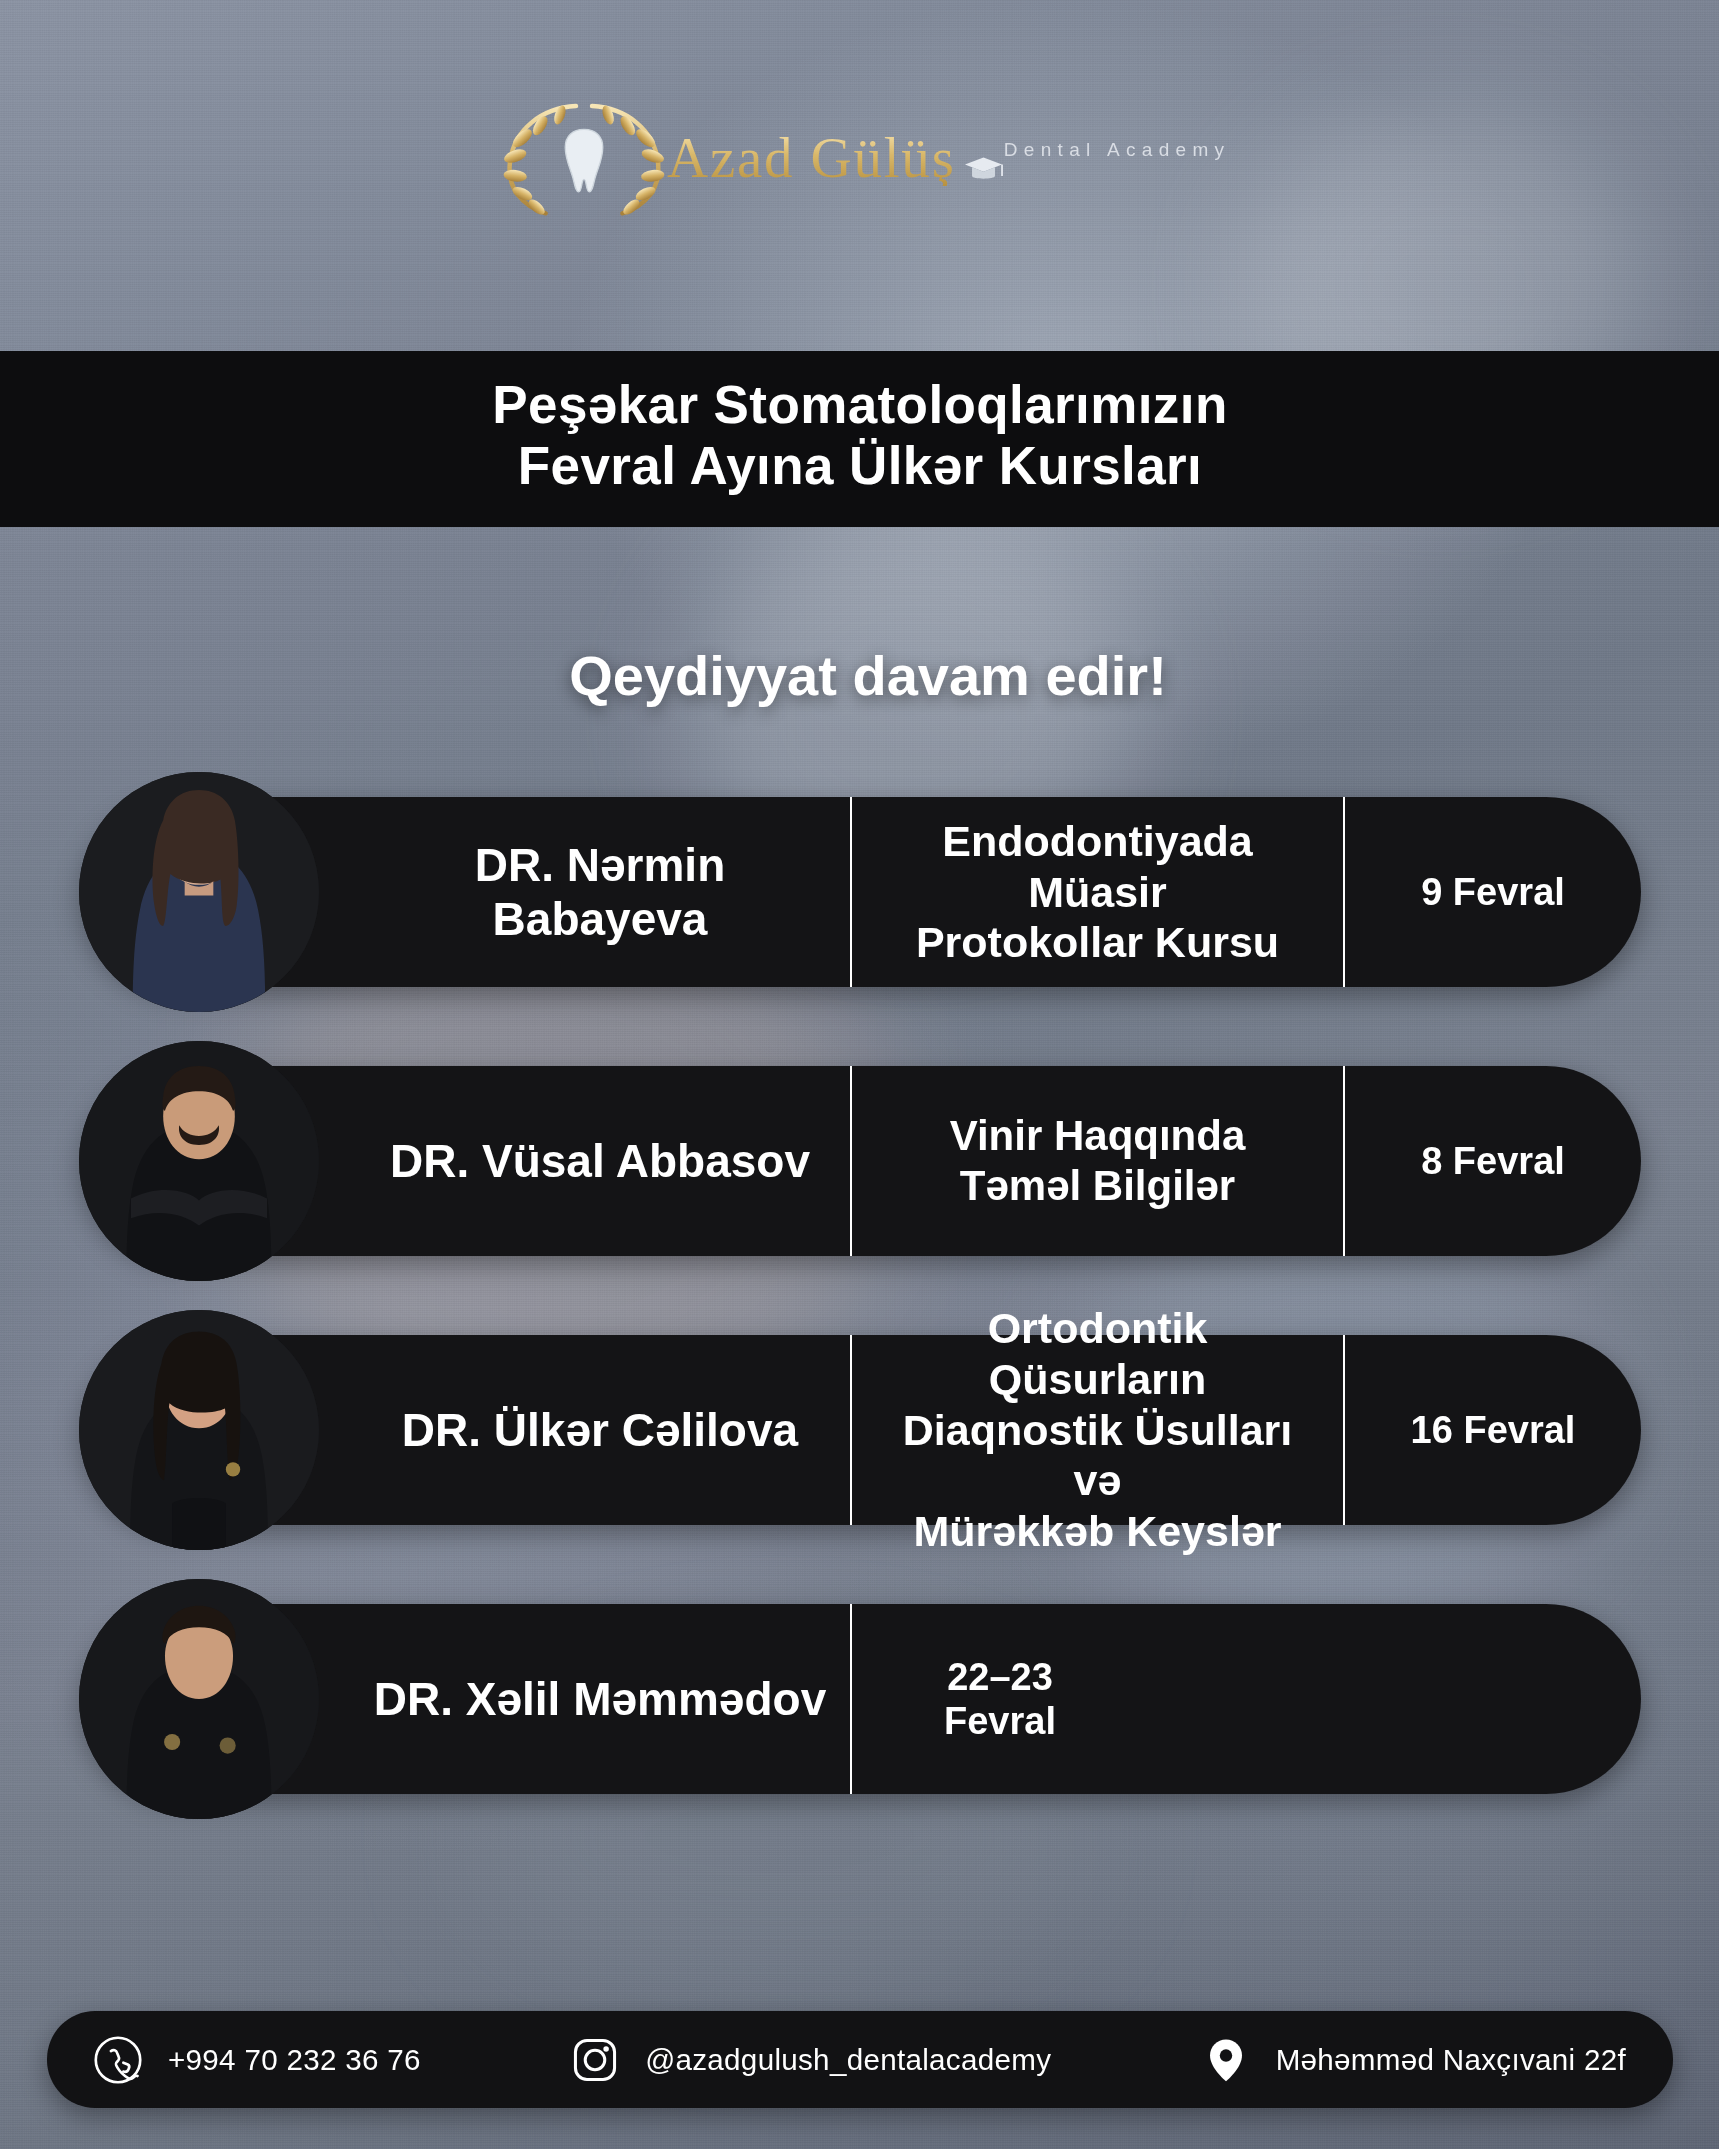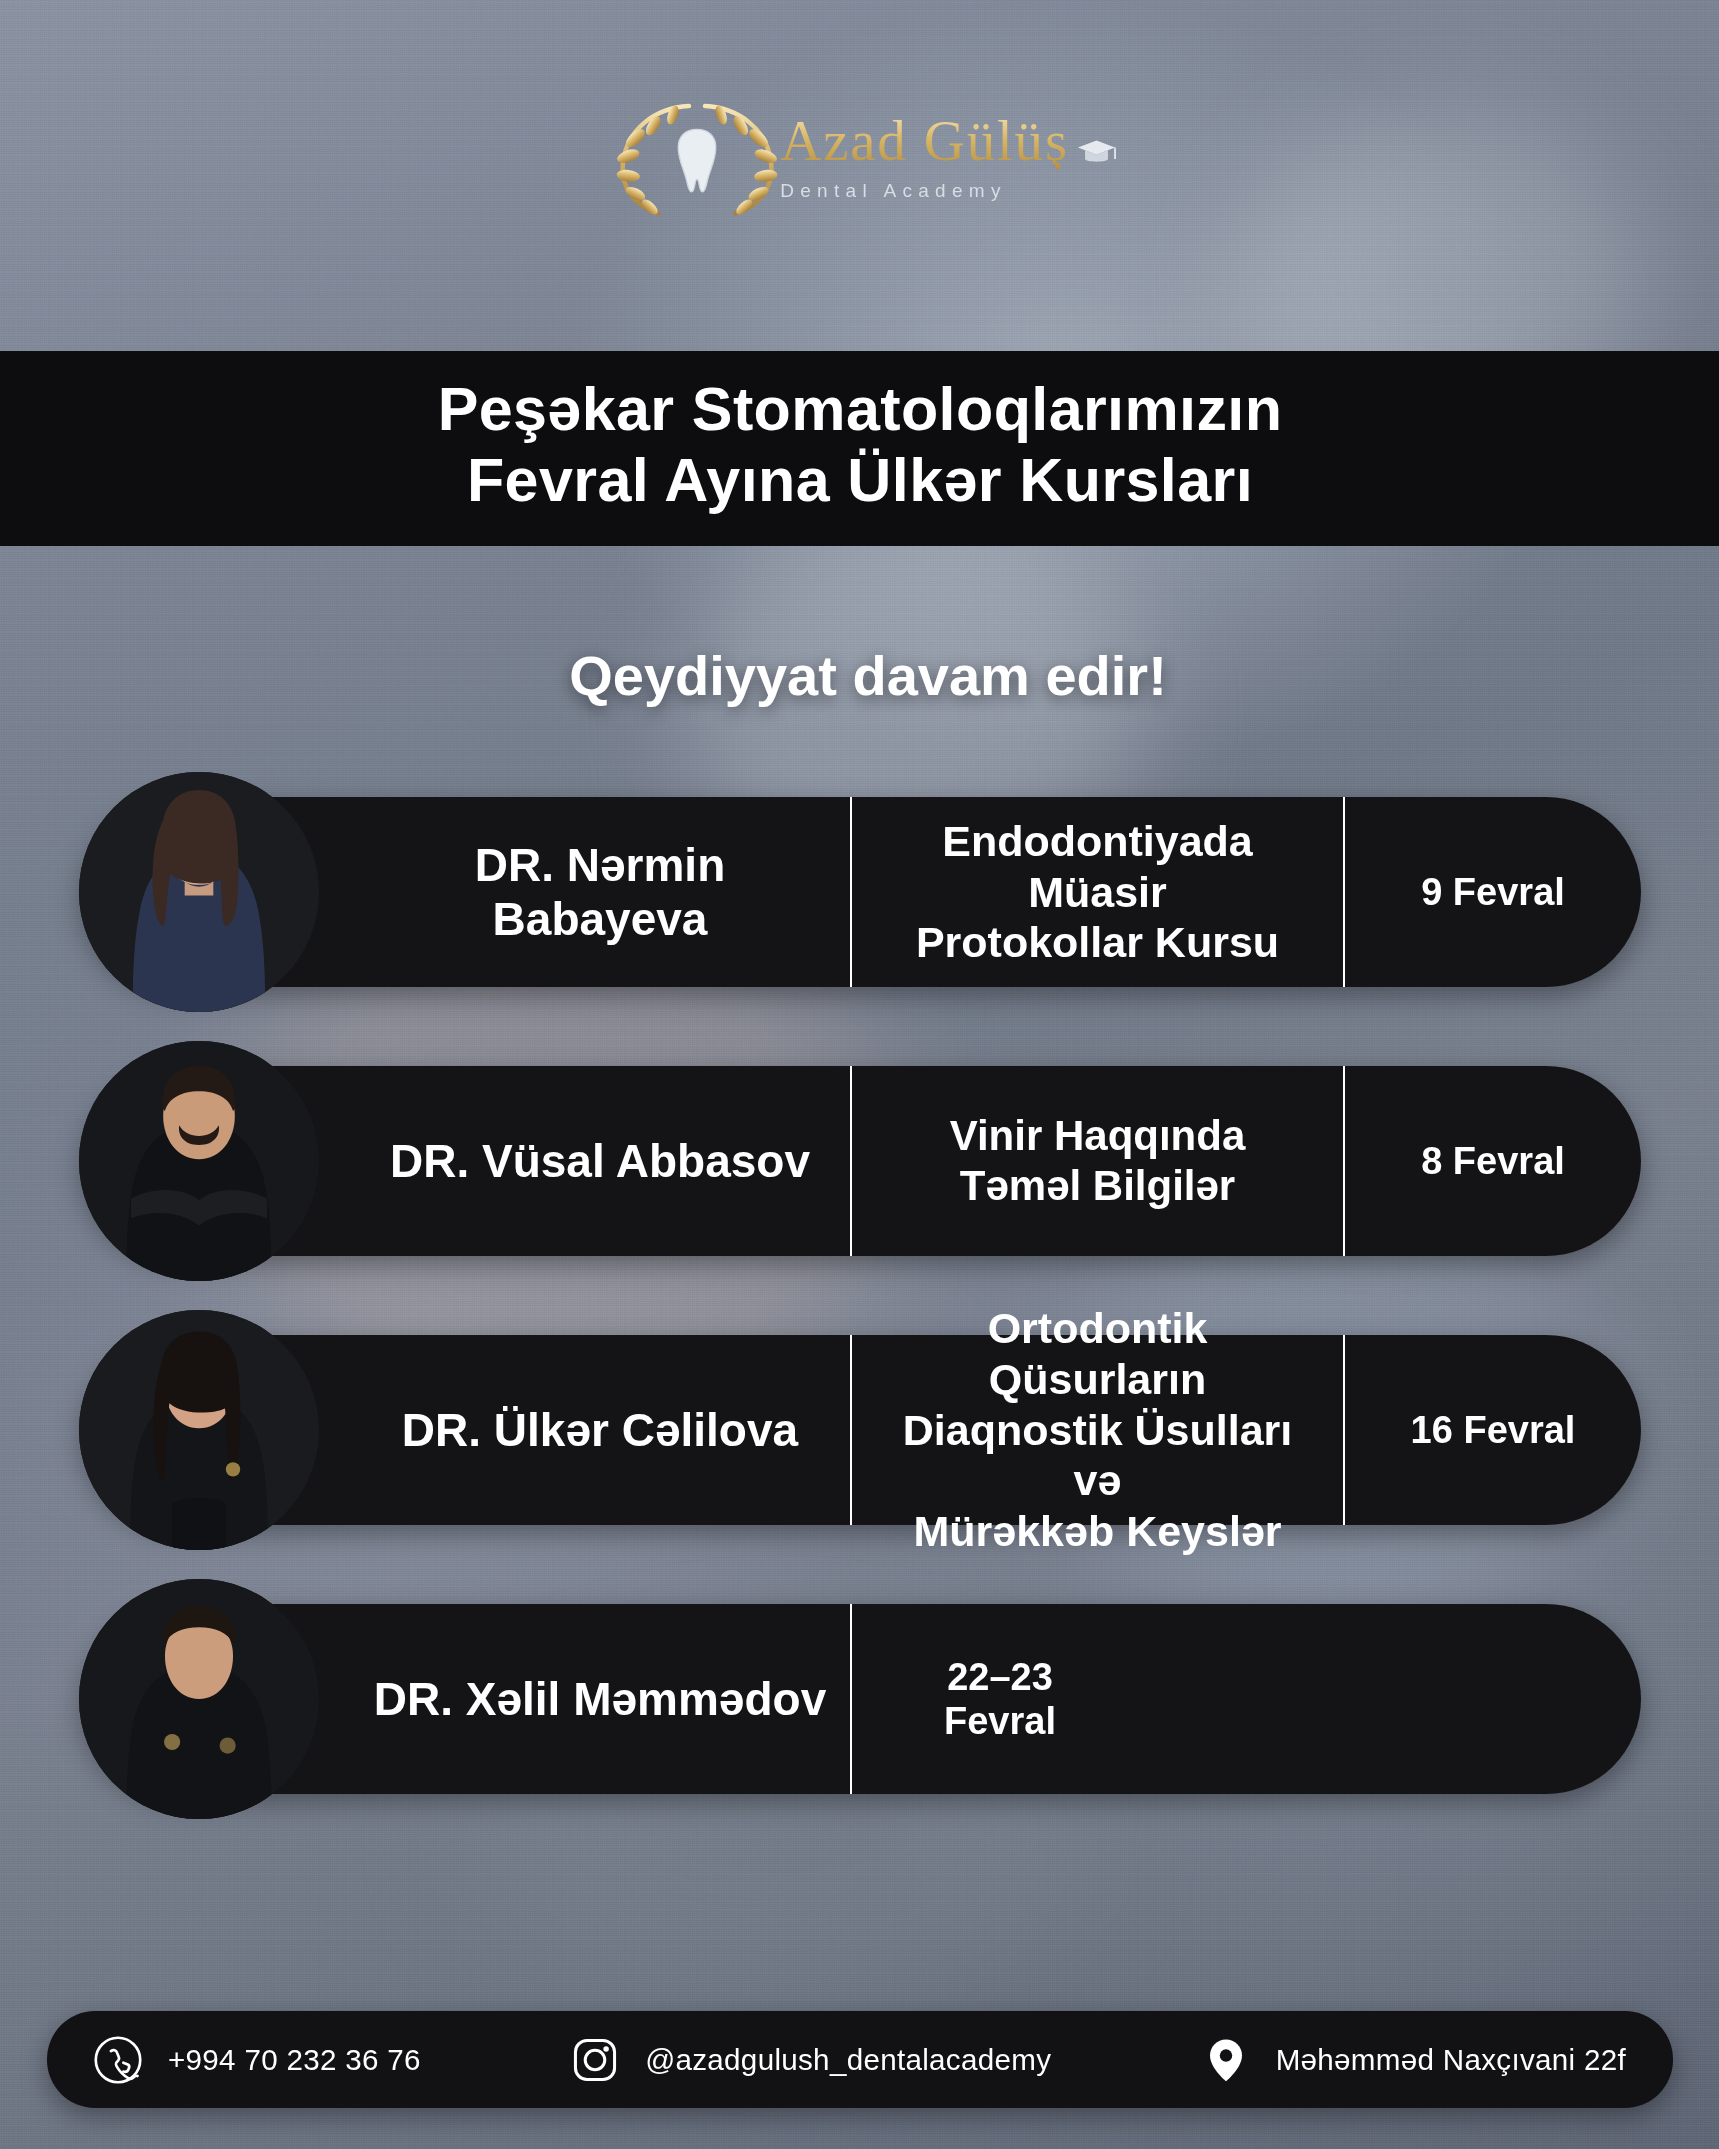--- a/index.html
+++ b/index.html
@@ -37,21 +37,21 @@
     pointer-events:none;
   }
 
   
   .logo-wrap {
     position:absolute; top:90px; left:0; width:100%;
     display:flex; align-items:center; justify-content:center; gap:9px;
   }
   .wreath { position:relative; width:188px; height:134px; flex:0 0 auto; }
   .wreath svg { width:188px; height:134px; display:block; }
-  .logo-text { display:flex; flex-direction:column; align-items:flex-start; margin-left:-19.7px; }
+  .logo-text { display:flex; align-items:flex-start; margin-left:-19.7px; }
   .logo-title {
     font-family:"Liberation Serif", serif;
     font-size:57px; letter-spacing:1.8px; line-height:1;
     background:linear-gradient(180deg,#f6e3b0 0%,#d9b86a 45%,#b8913f 100%);
     -webkit-background-clip:text; background-clip:text; color:transparent;
     white-space:nowrap;
   }
   .logo-sub {
     font-family:"Liberation Sans", sans-serif;
     font-size:19px; letter-spacing:6.3px; margin-top:10.7px;
@@ -60,21 +60,21 @@
   .cap-icon { width:41px; height:30px; margin-left:7.2px; align-self:flex-end; margin-bottom:1.8px; }
 
   
   .headline-band {
     position:absolute; top:351px; left:0; width:100%;
     background:#0d0d0f;
     padding:23px 0 30px;
     text-align:center;
   }
   .headline {
-    color:#ffffff; font-weight:bold; font-size:61px; line-height:1.16;
+    color:#ffffff; font-weight:bold; font-size:53px; line-height:1.16;
     letter-spacing:0.4px;
   }
 
   .subhead {
     position:absolute; top:643px; left:0; width:100%;
     text-align:center;
     color:#ffffff; font-weight:bold; font-size:56px;
     text-shadow:0 3.6px 16px rgba(0,0,0,.45);
     padding-left:16px;
   }

